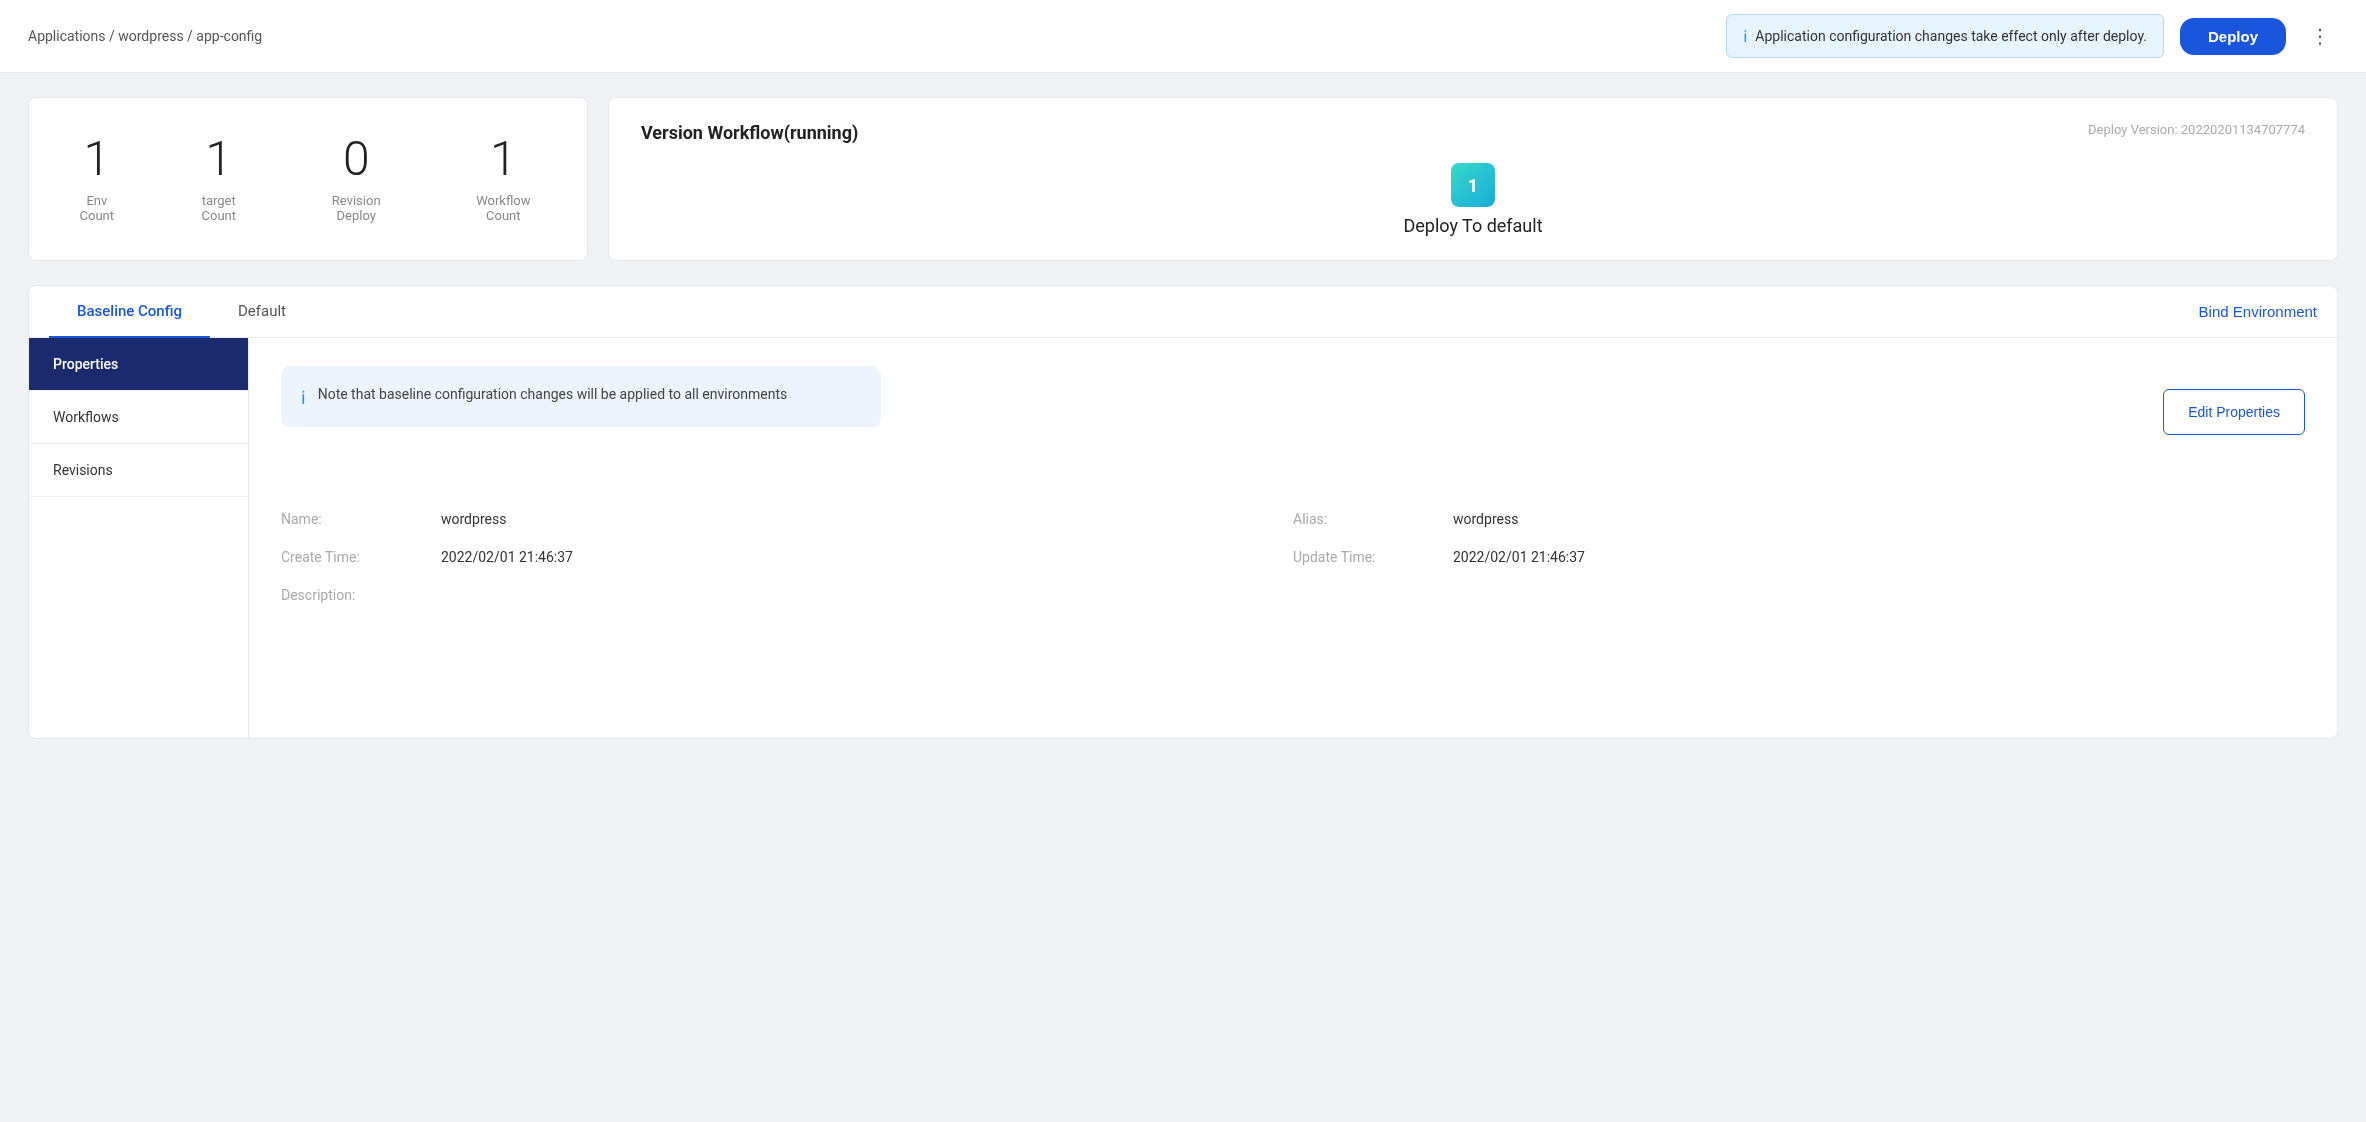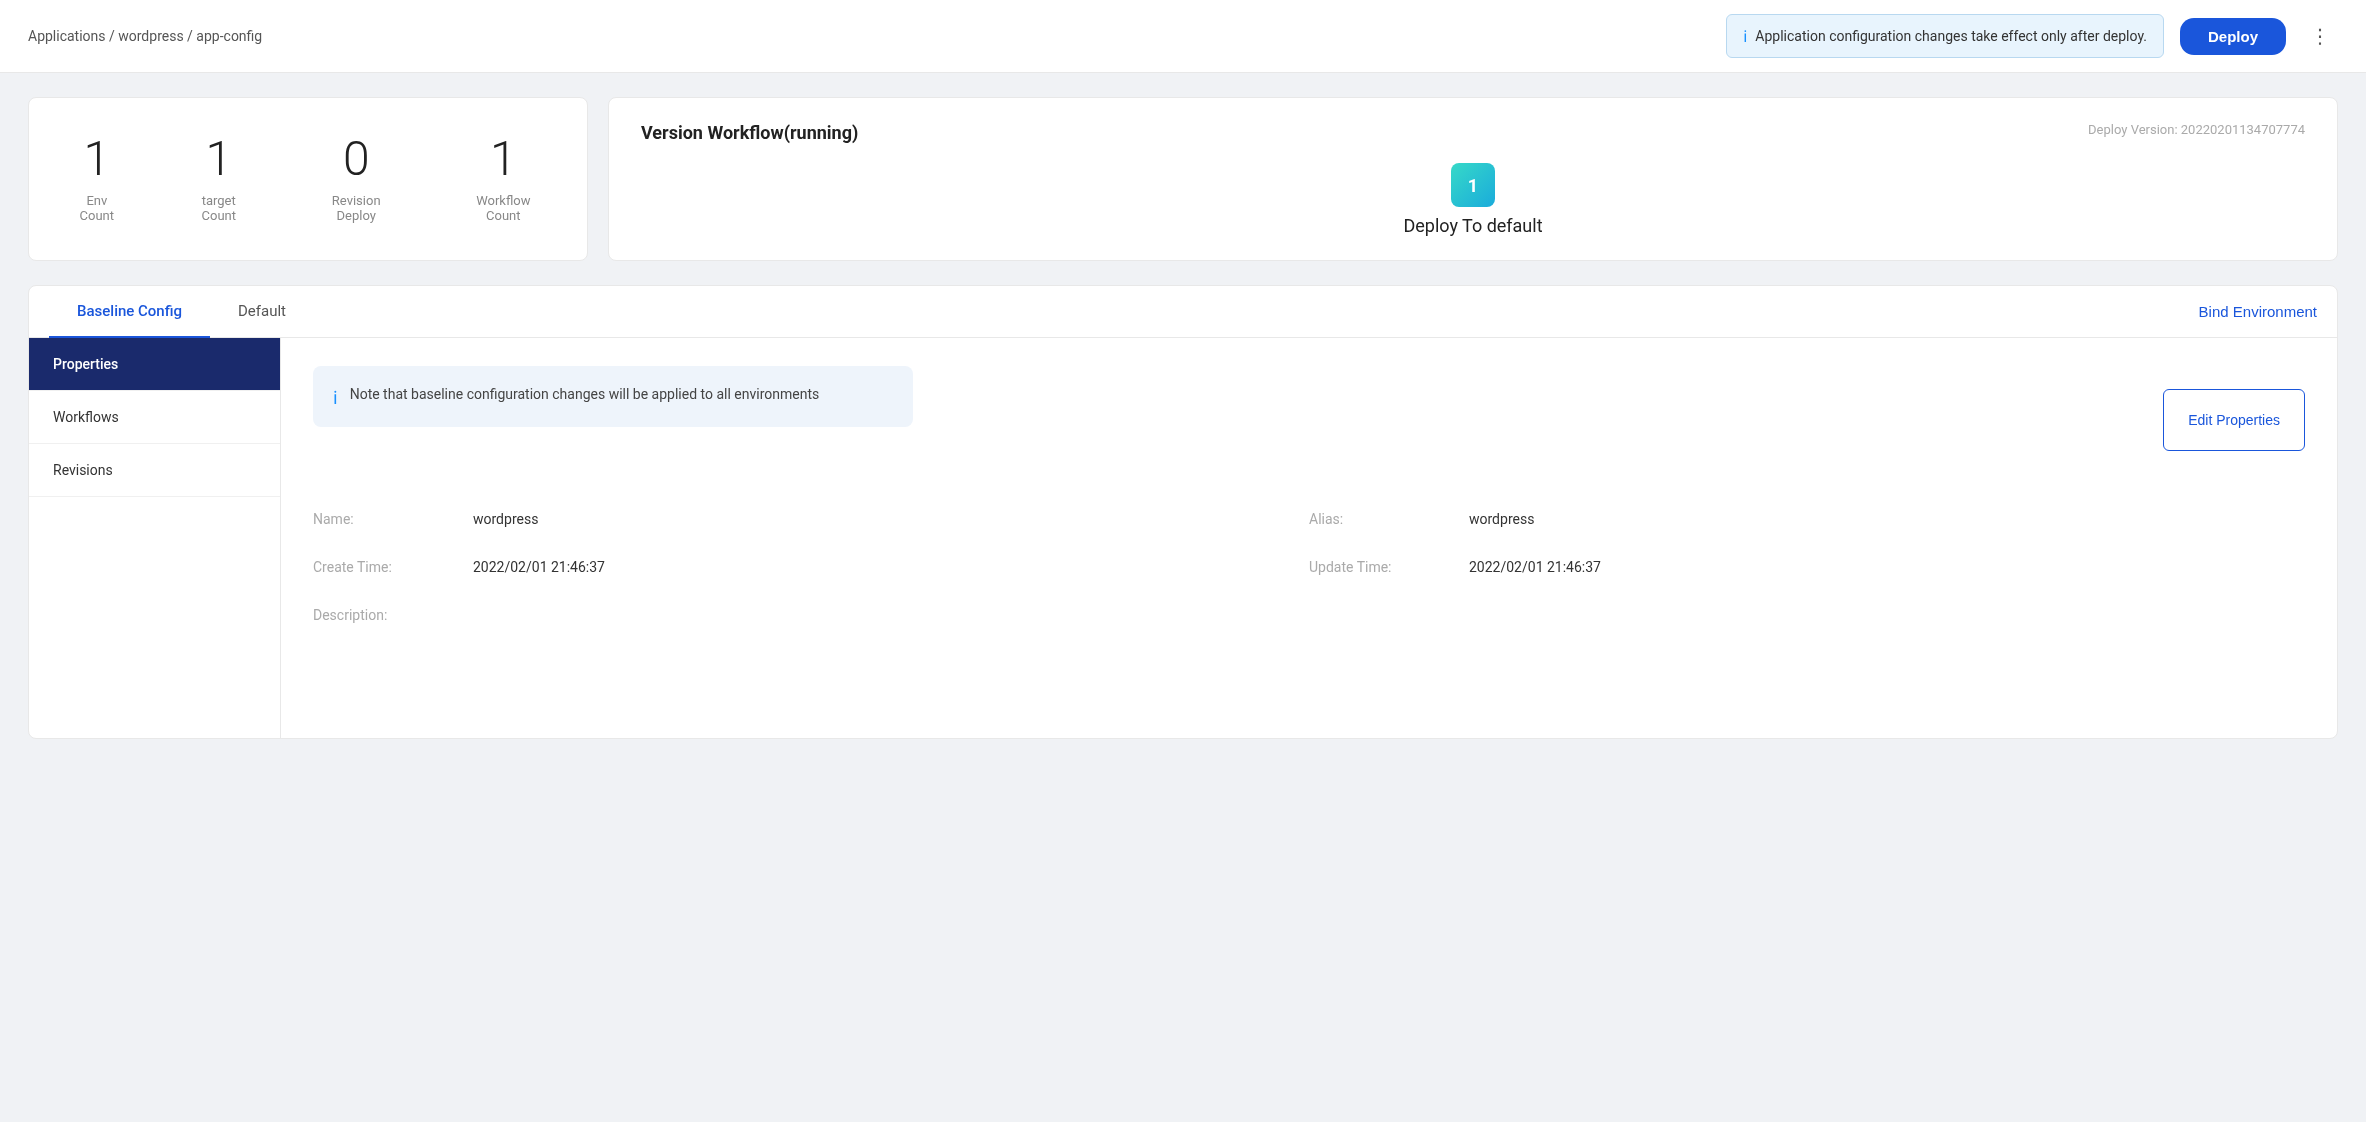--- a/index.html
+++ b/index.html
@@ -196,21 +196,21 @@
       border: none;
       font-weight: 500;
     }
 
     .tabs-body {
       display: flex;
       min-height: 400px;
     }
 
     .sidebar-nav {
-      width: 252px;
+      width: 220px;
       border-right: 1px solid #e8e8e8;
       flex-shrink: 0;
     }
 
     .nav-item {
       padding: 18px 24px;
       font-size: 14px;
       cursor: pointer;
       color: #333;
       border-bottom: 1px solid #f0f0f0;
@@ -250,30 +250,30 @@
       line-height: 1.5;
     }
 
     .edit-props-btn {
       float: right;
       margin-top: -70px;
       border: 1.5px solid #1a56db;
       color: #1a56db;
       background: #fff;
       border-radius: 6px;
-      padding: 22px 24px;
+      padding: 14px 24px;
       font-size: 14px;
       cursor: pointer;
       font-weight: 500;
     }
 
     .props-grid {
       display: grid;
       grid-template-columns: 160px 1fr 160px 1fr;
-      gap: 24px 0;
+      gap: 14px 0;
       margin-top: 80px;
     }
 
     .prop-label {
       font-size: 14px;
       color: #aaa;
       padding: 4px 0;
     }
 
     .prop-value {

